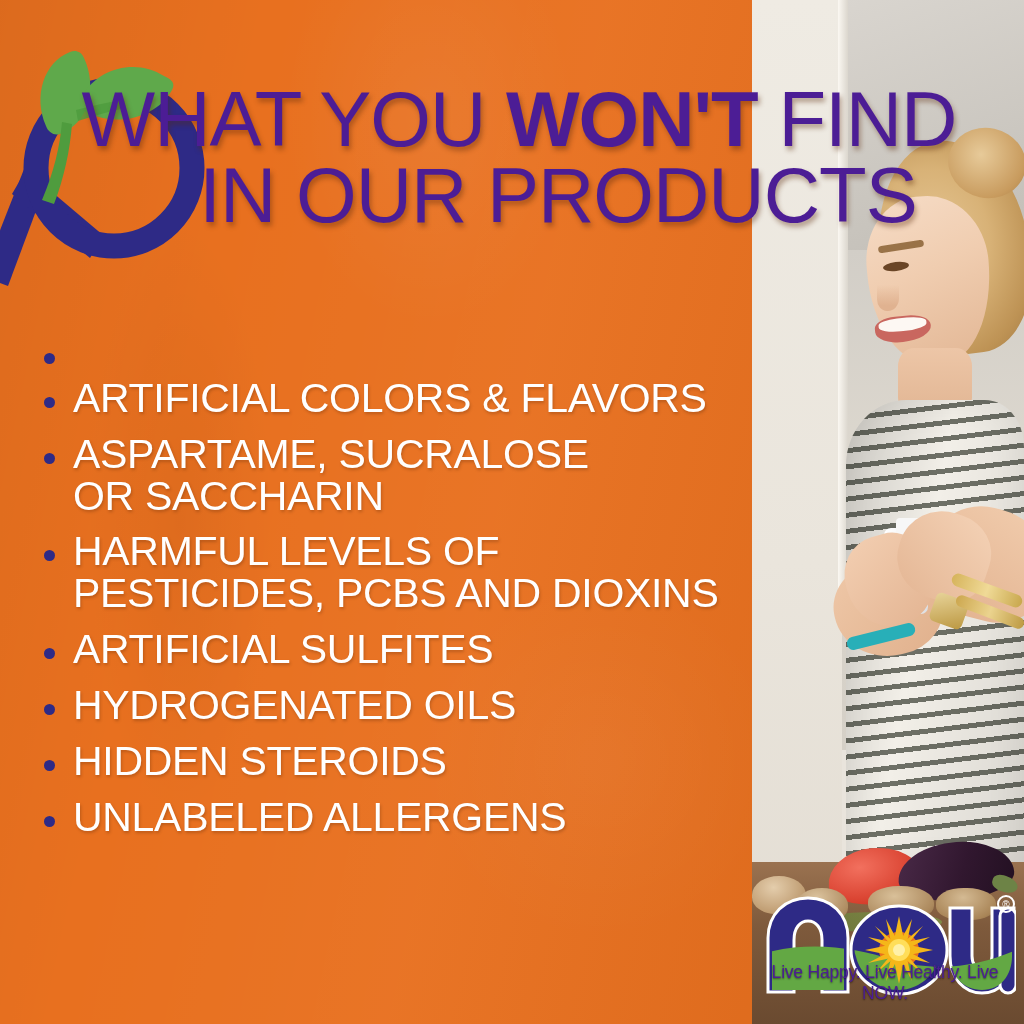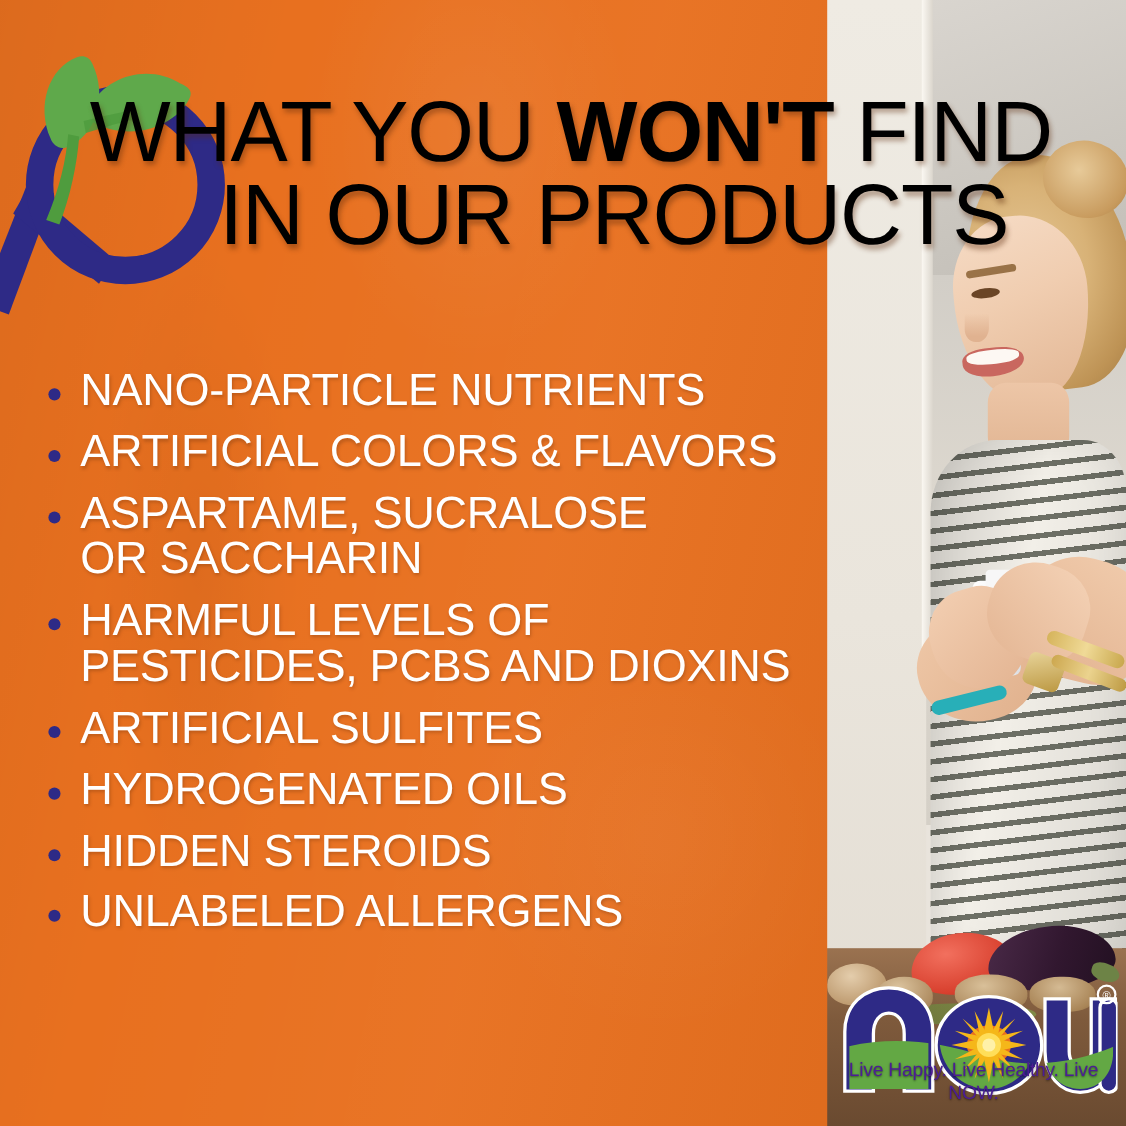--- a/index.html
+++ b/index.html
@@ -232,21 +232,21 @@
   
   .emblem {
     position:absolute; left:-14px; top:18px;
     width:250px; height:270px;
   }
 
   
   .headline {
     position:absolute; left:0; top:82px; width:1016px;
     text-align:center;
-    color:#000000;
+    color:#4c1d95;
     font-size:78px;
     line-height:.97;
     letter-spacing:-1px;
     font-weight:400;
     text-shadow:2px 4px 5px rgba(90,40,10,.40);
     white-space:nowrap;
   }
   .headline .l1 { display:block; padding-left:22px; }
   .headline .l2 { display:block; padding-left:100px; }
   .headline b { font-weight:700; }
@@ -370,21 +370,20 @@
 
   <div class="headline">
     <span class="l1"><span>WHAT YOU </span><b>WON'T</b><span> FIND</span></span>
     <span class="l2">IN OUR PRODUCTS</span>
   </div>
 
   <div class="bullets">
 
     <div class="bullet-row">
       <span class="bullet-dot"></span>
-      <span class="bullet-text">NANO-PARTICLE NUTRIENTS</span>
     </div>
 
     <div class="bullet-row">
       <span class="bullet-dot"></span>
       <span class="bullet-text">ARTIFICIAL COLORS &amp; FLAVORS</span>
     </div>
 
     <div class="bullet-row">
       <span class="bullet-dot"></span>
       <span class="bullet-text">ASPARTAME, SUCRALOSE

